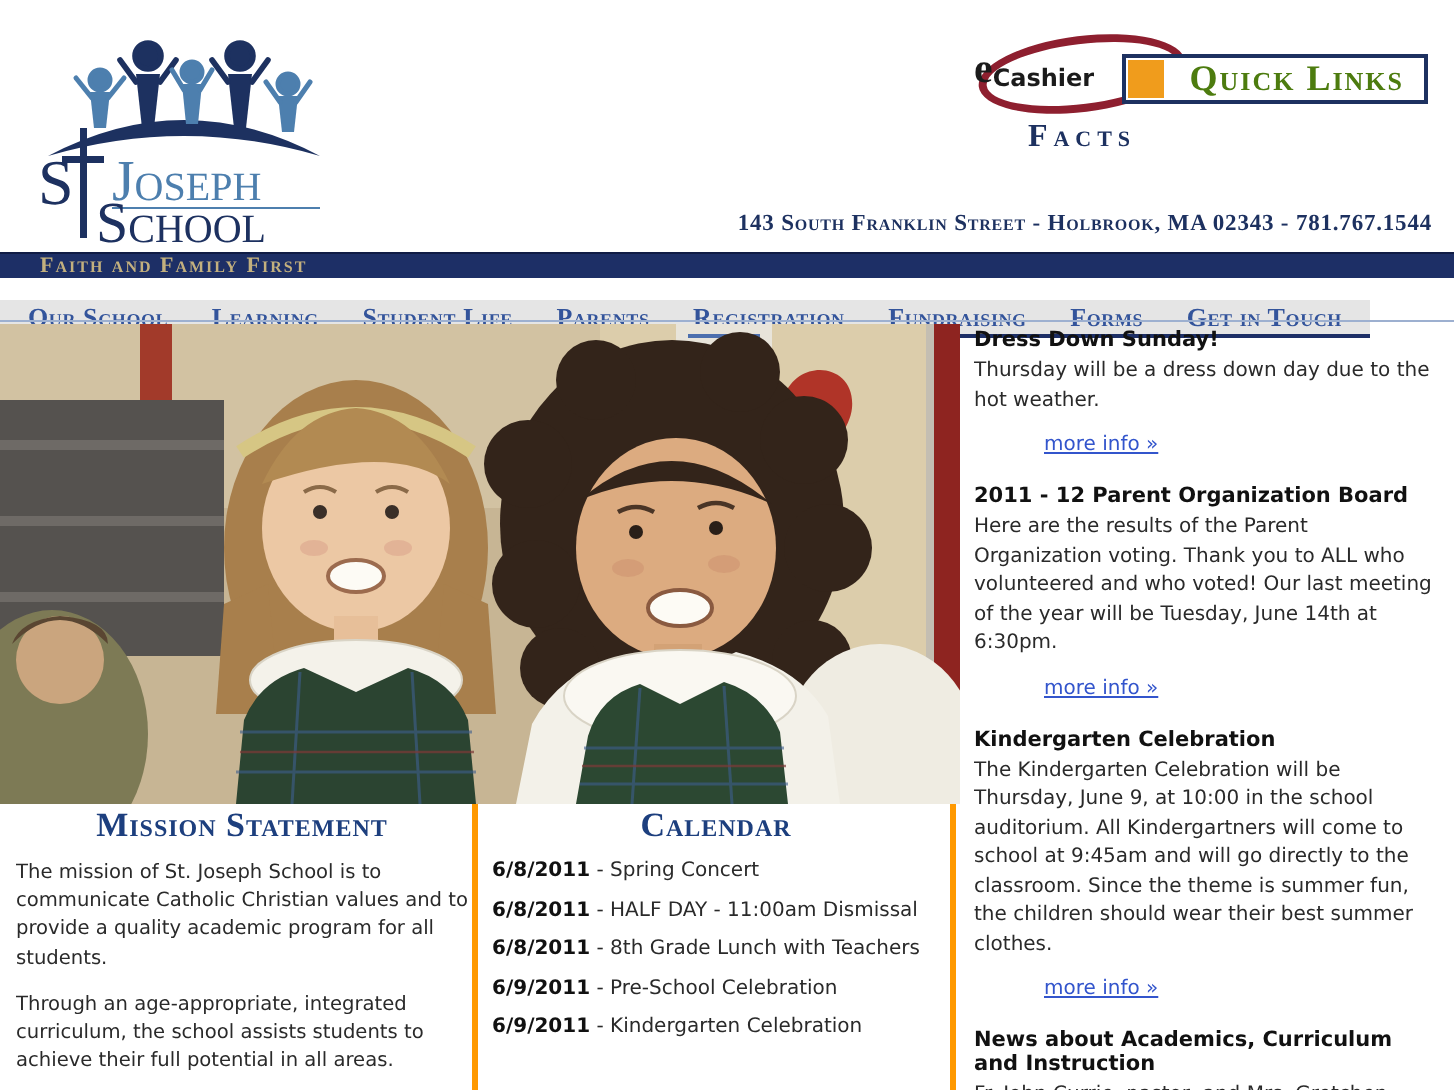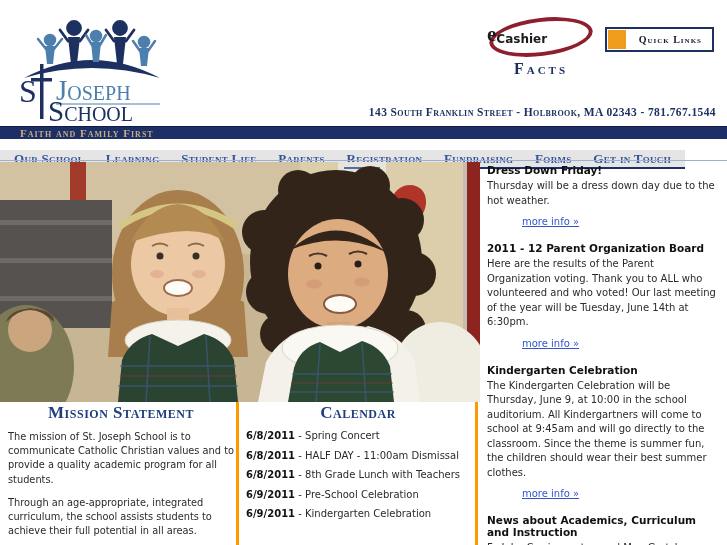--- a/index.html
+++ b/index.html
@@ -17,21 +17,21 @@
   .swoosh { position:absolute; left:2px; top:2px; width:104px; height:38px;
             border:4px solid #8e1f2f; border-radius:50%; transform:rotate(-7deg); }
   .ecash-text { position:absolute; left:0; top:6px; width:108px; text-align:left; color:#1b1b1b; }
   .ecash-e { font-size:21px; font-weight:bold; font-family:"Liberation Serif",serif; }
   .ecash-cashier { font-size:12px; font-weight:bold; position:relative; top:2px; }
   .facts { position:absolute; left:0; top:44px; width:108px; text-align:center;
            font-size:16px; letter-spacing:3px; color:#1d3160; }
   .quicklinks { position:absolute; right:13px; top:27px; height:25px; display:flex; align-items:center;
                 background:#fff; border:2px solid #1d3160; cursor:pointer; }
   .ql-square { width:18px; height:19px; background:#f09c1c; margin:1px; }
-  .ql-label { padding:0 10px 0 12px; font-size:10px; letter-spacing:1px; color:#0f172a; }
+  .ql-label { padding:0 10px 0 12px; font-size:18px; letter-spacing:1px; color:#4d7c0f; }
   .address { position:absolute; right:11px; top:106px; font-size:11.5px; letter-spacing:.4px; color:#1d3160; }
 
   
   .tagline-bar { position:absolute; left:0; top:126px; width:727px; height:13px;
                  background:#1d2f66; border-top:1px solid #101c45; }
   .tagline { position:absolute; left:20px; top:0; line-height:12px; font-size:11px;
              letter-spacing:1px; color:#c3b07e; }
   .nav { position:absolute; left:0; top:150px; width:685px; height:19px; background:#e5e5e5;
          border-bottom:2px solid #1d2f66; display:flex; align-items:center;
          justify-content:space-between; padding:0 14px; }
@@ -232,21 +232,21 @@
           <line x1="320" y1="182" x2="316" y2="240"></line>
           <line x1="362" y1="181" x2="366" y2="240"></line>
         </g>
         <line x1="291" y1="221" x2="393" y2="221" stroke="#7e3a38" stroke-width="1.2" opacity="0.7"></line>
       </g>
     </svg>
   </div>
 
   <div class="news">
     <div class="news-item">
-      <h3>Dress Down Friday!</h3>
+      <h3>Dress Down Sunday!</h3>
       <p>Thursday will be a dress down day due to the hot weather.</p>
       <a>more info »</a>
     </div>
     <div class="news-item">
       <h3>2011 - 12 Parent Organization Board</h3>
       <p>Here are the results of the Parent Organization voting. Thank you to ALL who volunteered and who voted! Our last meeting of the year will be Tuesday, June 14th at 6:30pm.</p>
       <a>more info »</a>
     </div>
     <div class="news-item">
       <h3>Kindergarten Celebration</h3>

